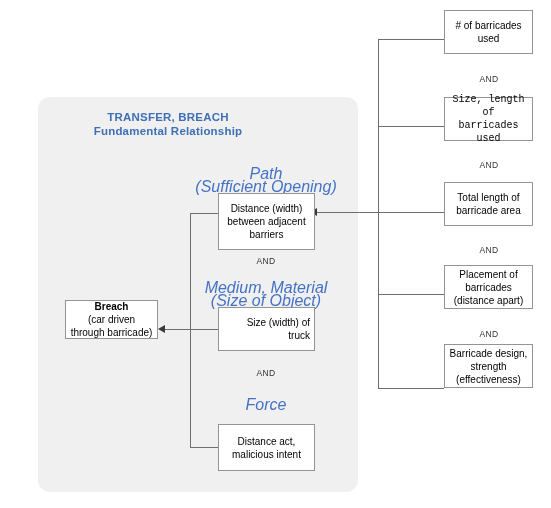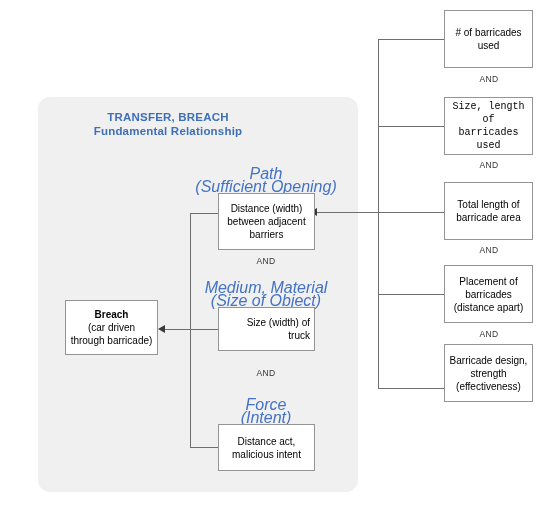--- a/index.html
+++ b/index.html
@@ -76,24 +76,24 @@
   .box .txt span{display:block;}
   .box.bold-first .txt span:first-child{font-weight:bold;}
 
   
   .c-box{left:218px;width:97px;}
   #box-distance{top:193px;height:57px;}
   #box-truck{top:307px;height:44px;text-align:right;}
   #box-terrorist{top:424px;height:47px;}
 
   
-  #box-breach{left:65px;top:300px;width:93px;height:55px;}
-
-  
-  .r-box{left:444px;width:89px;height:58px;}
+  #box-breach{left:65px;top:300px;width:93px;height:39px;}
+
+  
+  .r-box{left:444px;width:89px;height:44px;}
   #box-num{top:10px;}
   #box-size{top:97px;font-family:Liberation Mono, monospace;}
   #box-total{top:182px;}
   #box-place{top:265px;}
   #box-design{top:344px;}
 
   
   .ln{position:absolute;background:#6e6e6e;}
   .ln.h{height:1px;}
   .ln.v{width:1px;}
@@ -124,21 +124,20 @@
     <span>(Sufficient Opening)</span>
   </div>
 
   <div class="cat" style="left:186px;top:281px;">
     <span>Medium, Material</span>
     <span>(Size of Object)</span>
   </div>
 
   <div class="cat" style="left:186px;top:398px;">
     <span>Force</span>
-    <span>(Intent)</span>
   </div>
 
   <div class="and" style="left:236px;top:256px;">AND</div>
   <div class="and" style="left:236px;top:368px;">AND</div>
 
   <div class="and" style="left:459px;top:74px;">AND</div>
   <div class="and" style="left:459px;top:160px;">AND</div>
   <div class="and" style="left:459px;top:245px;">AND</div>
   <div class="and" style="left:459px;top:329px;">AND</div>
 

